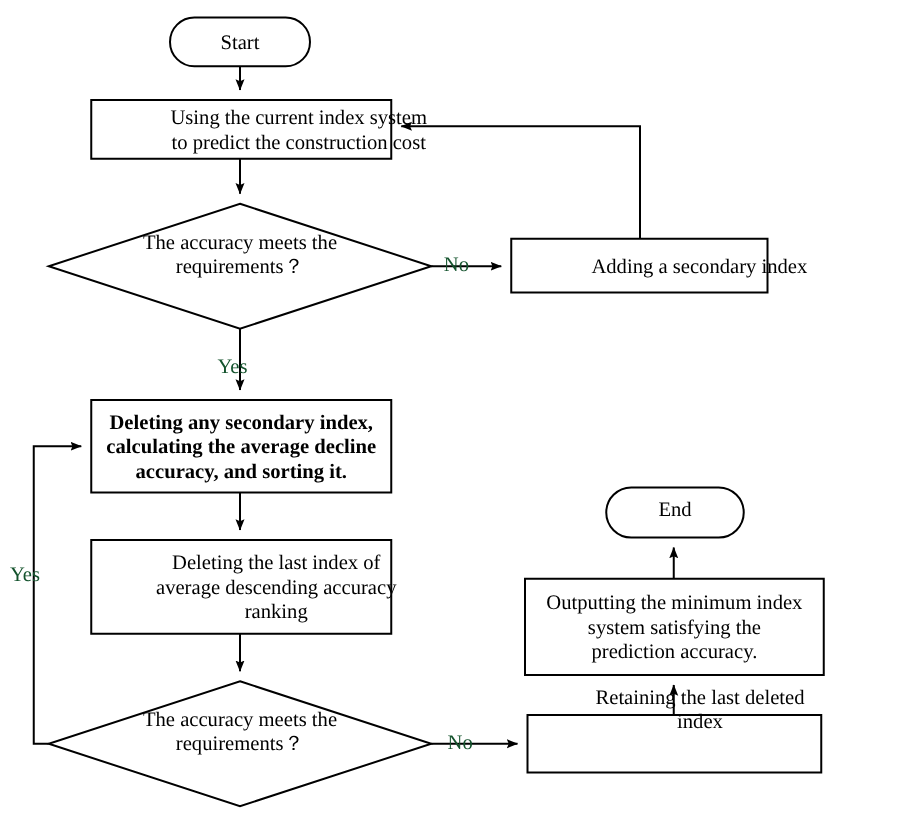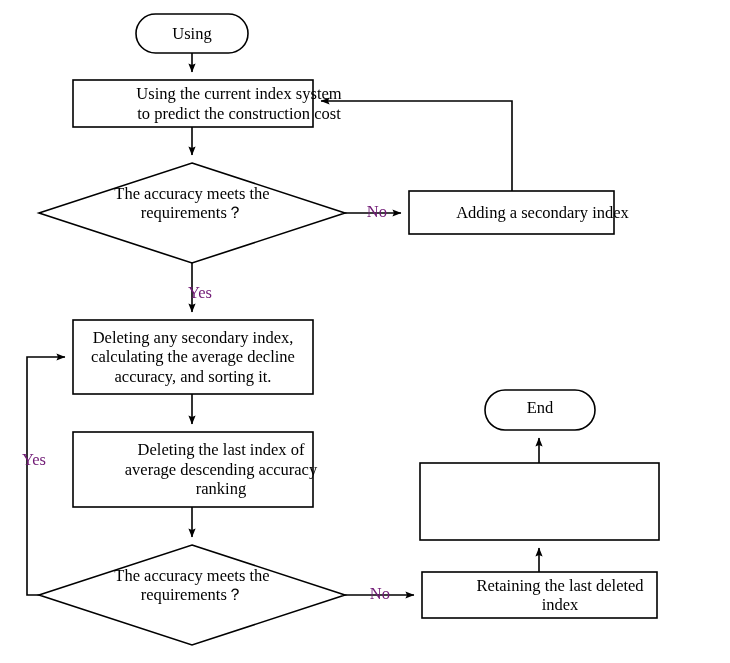--- a/index.html
+++ b/index.html
@@ -31,22 +31,22 @@
     text-align: center;
     line-height: 1.18;
     font-size: 16.5px;
     color: #000000;
     pointer-events: none;
     white-space: pre-line;
   }
   .edge-label {
     position: absolute;
     font-size: 16.5px;
-    color: #701a75;
-    text-align: right;
+    color: #14532d;
+    text-align: left;
     line-height: 1;
   }
 </style>
 </head>
 <body>
 
 <div id="canvas">
 
   <svg id="flow-svg" viewBox="0 0 730 663">
     <defs>
@@ -97,44 +97,47 @@
       <path d="M39,595 L27,595 L27,357 L65,357" marker-end="url(#arrow)"></path>
 
       <path d="M345,595 L414,595" marker-end="url(#arrow)"></path>
 
       <path d="M539,572 L539,548" marker-end="url(#arrow)"></path>
 
       <path d="M539,463 L539,438" marker-end="url(#arrow)"></path>
     </g>
   </svg>
 
-  <div class="node-label" style="left:136px; top:14px; width:112px; height:39px;">Using</div>
+  <div class="node-label" style="left:136px; top:14px; width:112px; height:39px;">Start</div>
 
   <div class="node-label" style="left:73px; top:80px; width:240px; height:47px;padding-left:46px;">Using the current index system
 to predict the construction cost</div>
 
   <div class="node-label" style="left:72px; top:181px; width:240px; height:44px;">The accuracy meets the
 requirements？</div>
 
-  <div class="node-label" style="left:396px; top:191px; width:205px; height:43px;padding-left:44px;">Adding a secondary index</div>
+  <div class="node-label" style="left:413px; top:191px; width:205px; height:43px;padding-left:44px;">Adding a secondary index</div>
 
-  <div class="node-label" style="left:73px; top:320px; width:240px; height:74px;">Deleting any secondary index,
+  <div class="node-label" style="left:73px; top:320px; width:240px; height:74px;font-weight:bold;">Deleting any secondary index,
 calculating the average decline
 accuracy, and sorting it.</div>
 
   <div class="node-label" style="left:73px; top:432px; width:240px; height:75px;padding-left:28px;">Deleting the last index of
 average descending accuracy
 ranking</div>
 
   <div class="node-label" style="left:72px; top:563px; width:240px; height:44px;">The accuracy meets the
 requirements？</div>
 
-  <div class="node-label" style="left:422px; top:572px; width:276px; height:46px;">Retaining the last deleted
+  <div class="node-label" style="left:422px; top:544px; width:276px; height:46px;">Retaining the last deleted
 index</div>
 
+  <div class="node-label" style="left:420px; top:463px; width:239px; height:77px;">Outputting the minimum index
+system satisfying the
+prediction accuracy.</div>
 
   <div class="node-label" style="left:485px; top:390px; width:110px; height:36px;">End</div>
 
   <div class="edge-label" style="left:355px; top:204px; width:32px;">No</div>
 
   <div class="edge-label" style="left:174px; top:285px; width:38px;">Yes</div>
 
   <div class="edge-label" style="left:358px; top:586px; width:32px;">No</div>
 
   <div class="edge-label" style="left:8px; top:452px; width:38px;">Yes</div>

